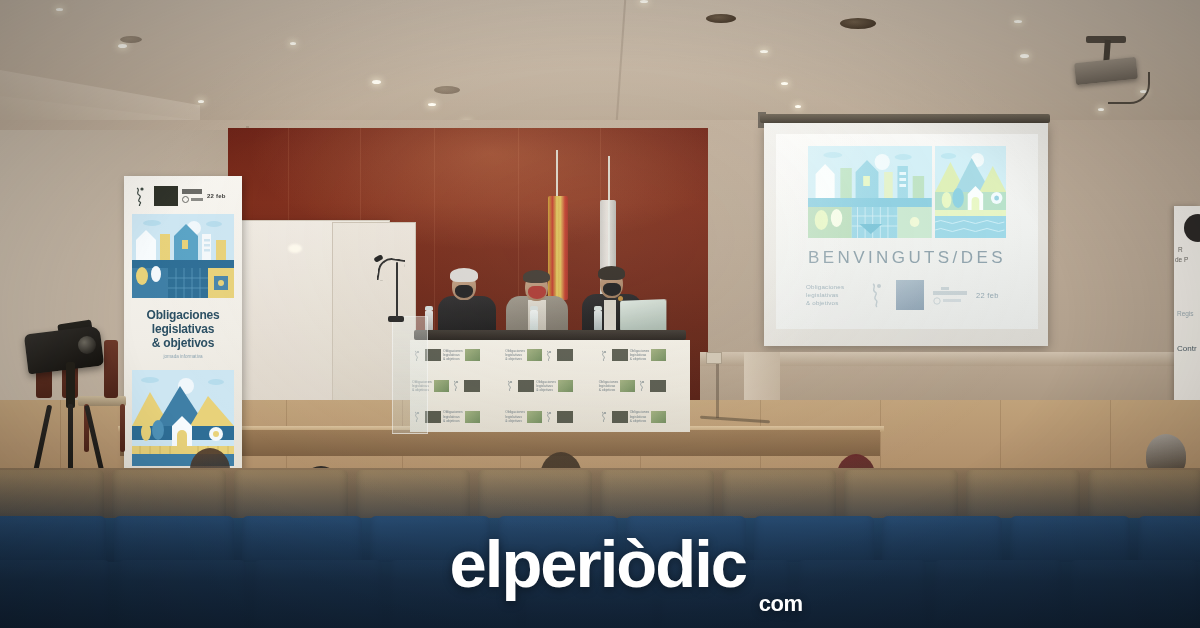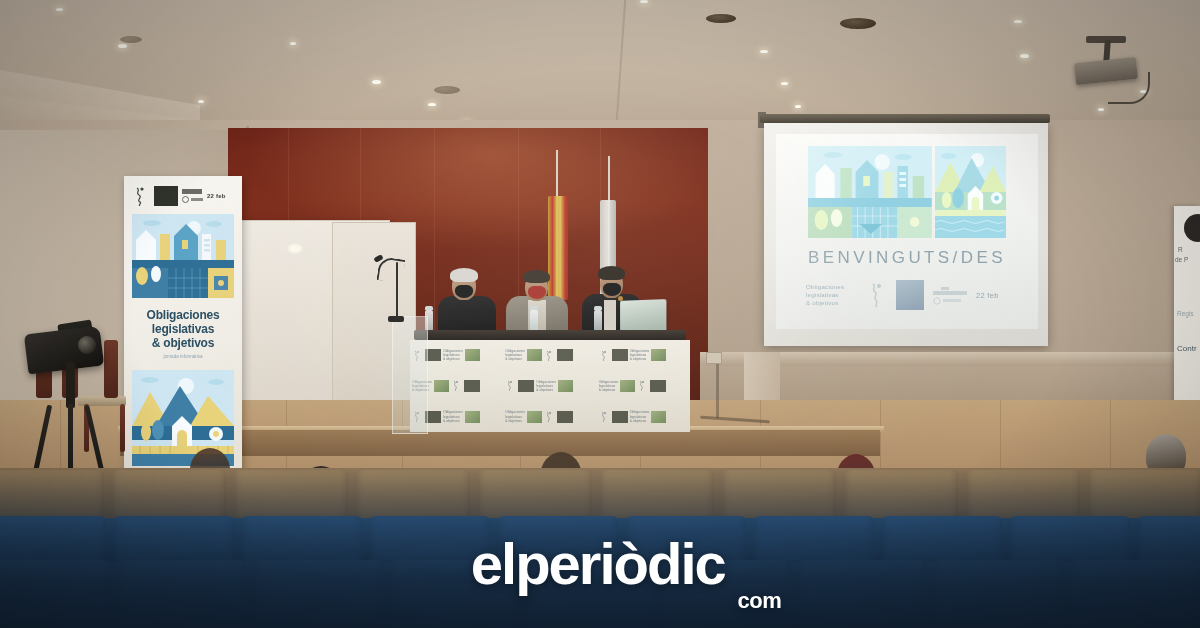--- a/index.html
+++ b/index.html
@@ -214,21 +214,21 @@
   .bottom-fade{position:absolute;left:0;top:470px;width:1200px;height:158px;
     background:linear-gradient(180deg,rgba(24,44,68,0) 0%,rgba(22,42,66,.55) 35%,rgba(19,37,58,.88) 70%,rgba(17,33,52,.97) 100%);}
 
   
   .grade{position:absolute;inset:0;pointer-events:none;
     background:radial-gradient(ellipse at 50% 38%,rgba(255,245,225,.10),rgba(0,0,0,0) 55%),
                radial-gradient(ellipse at 50% 50%,rgba(0,0,0,0) 55%,rgba(0,0,0,.28) 100%);}
 
   
   .wm{position:absolute;left:0;top:528px;width:1200px;text-align:center;pointer-events:none;}
-  .wm-main{display:inline-block;position:relative;color:#fff;font-size:58px;font-weight:bold;
+  .wm-main{display:inline-block;position:relative;color:#fff;font-size:67px;font-weight:bold;
     letter-spacing:-2px;line-height:72px;
     text-shadow:0 2px 10px rgba(0,0,0,.45);}
   .wm-com{position:absolute;right:-52px;top:4px;color:#fff;font-size:22px;font-weight:bold;
     letter-spacing:-.5px;text-shadow:0 2px 8px rgba(0,0,0,.45);}
 </style>
 </head>
 <body>
 
 <div class="stage">
 

